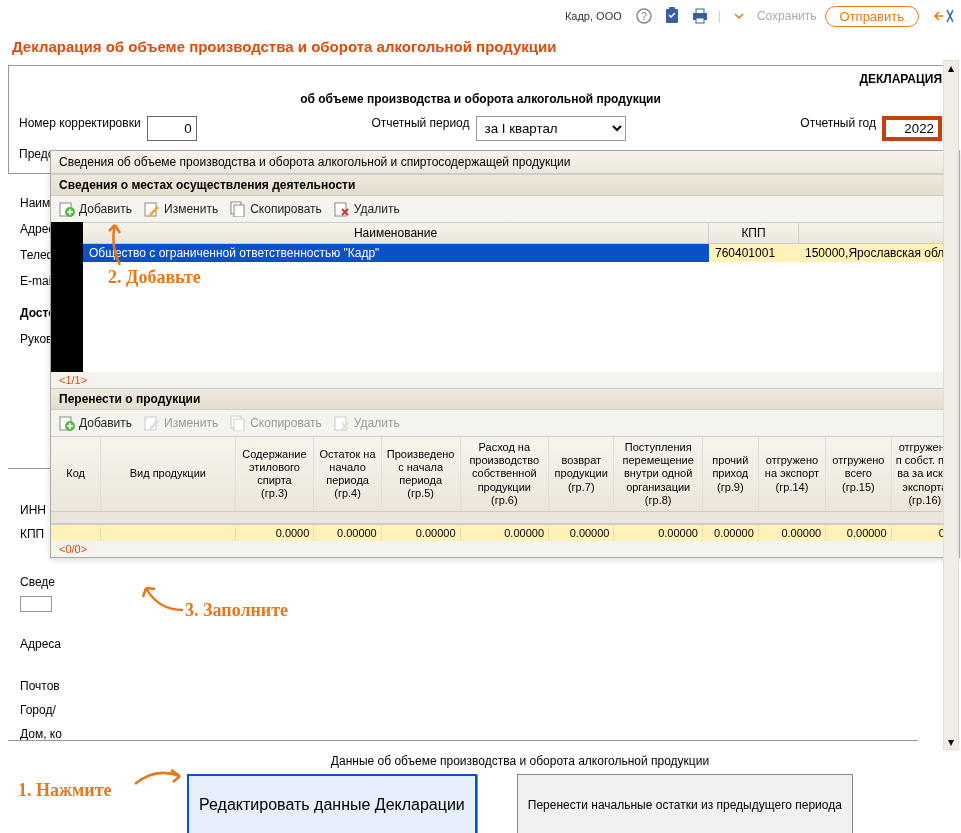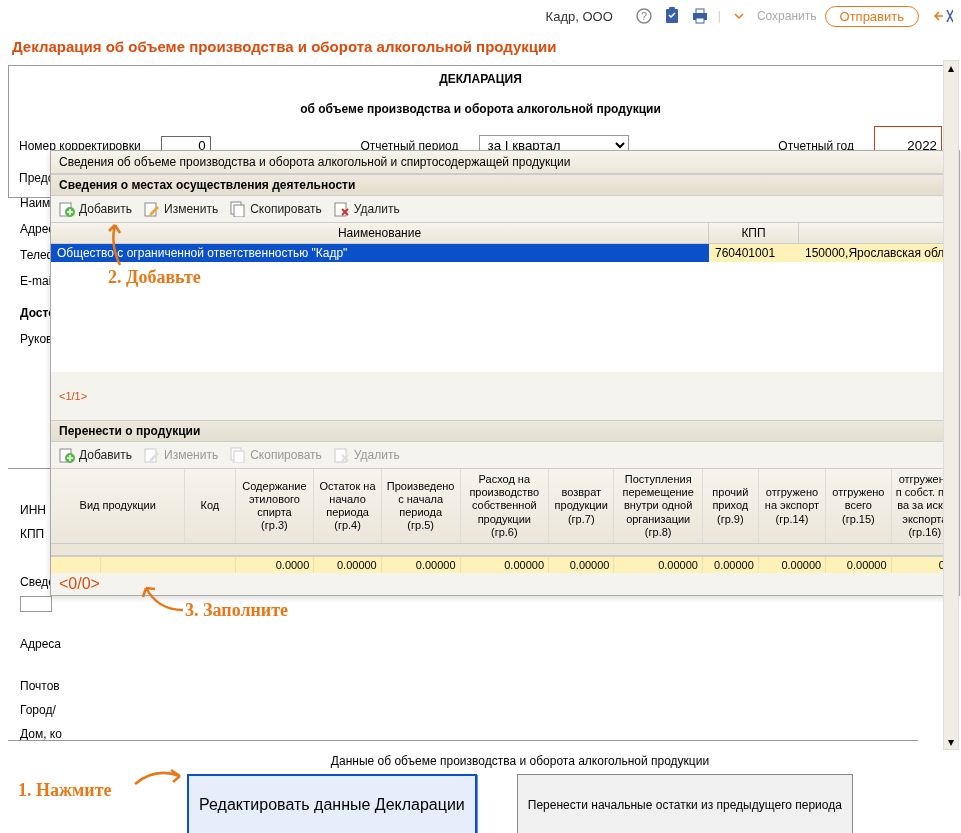--- a/index.html
+++ b/index.html
@@ -1,67 +1,67 @@
 <!DOCTYPE html>
 <html><head>
 <meta charset="utf-8">
 <style>
   * { box-sizing: border-box; margin: 0; padding: 0; }
   body { font-family: Arial, sans-serif; font-size: 12px; background: #fff; width: 961px; height: 833px; overflow: hidden; position: relative; }
   
   .topbar { display: flex; align-items: center; justify-content: flex-end; padding: 4px 8px; gap: 8px; height: 32px; }
-  .topbar .company { font-size: 13px; color: #333; margin-right: 13px; }
+  .topbar .company { font-size: 11px; color: #333; margin-right: 4px; }
   .topbar .icon { width: 20px; height: 20px; display: inline-flex; align-items: center; justify-content: center; cursor: pointer; }
   .topbar .sep { color: #ccc; }
   .topbar .save { color: #aaa; cursor: default; }
   .topbar .send-btn { border: 1px solid #e87817; border-radius: 12px; padding: 2px 14px; color: #e87817; background: #fff; cursor: pointer; font-size: 13px; }
   .topbar .close { margin-left: 6px; }
   
   .doc-title { color: #d94e0f; font-size: 15px; font-weight: bold; padding: 6px 12px; }
   
   .form-area { border: 1px solid #999; margin: 4px 8px; padding: 6px 10px; font-size: 12px; position: relative; }
-  .form-area .decl-head { text-align: center; font-weight: bold; margin-bottom: 16px; }
+  .form-area .decl-head { text-align: right; font-weight: bold; margin-bottom: 6px; }
   .form-area .decl-sub { text-align: center; font-weight: bold; margin-bottom: 10px; }
-  .form-row { display: flex; align-items: center; margin-bottom: 6px; gap: 20px; }
+  .form-row { display: flex; margin-bottom: 6px; gap: 6px; }
   .form-row label { white-space: nowrap; }
   .form-row .num-input { border: 1px solid #666; width: 50px; text-align: right; padding: 1px 4px; background: #fff; }
   .form-row .period-select { border: 1px solid #999; padding: 1px 4px; width: 150px; background: #fff; }
-  .form-row .year-input { border: 1px solid #c2410c; width: 68px; text-align: right; padding: 11px 4px; background: #fff; }
+  .form-row .year-input { border: 4px solid #c2410c; width: 60px; text-align: right; padding: 1px 4px; background: #fff; }
   .spacer { flex: 1; }
   
   
   .dialog { position: absolute; left: 50px; top: 150px; width: 910px; background: #f5f3ee; border: 1px solid #aaa; box-shadow: 0 2px 6px rgba(0,0,0,0.15); }
   .dialog-title { background: linear-gradient(#f7f4ed,#ece7db); padding: 4px 8px; font-size: 12px; border-bottom: 1px solid #ccc; }
   .section-title { background: linear-gradient(#eee9dd,#e3ddcd); padding: 3px 8px; font-weight: bold; font-size: 12px; border-top: 1px solid #ccc; border-bottom: 1px solid #ccc; }
   .toolbar { display: flex; gap: 12px; padding: 5px 8px; background: #f5f3ee; }
   .tool-btn { display: inline-flex; align-items: center; gap: 4px; cursor: pointer; font-size: 12px; color: #222; }
   .tool-btn.disabled { color: #999; cursor: default; }
   .tool-icon { width: 16px; height: 16px; display: inline-flex; align-items: center; justify-content: center; }
   
-  .grid1 { background: #000000; }
+  .grid1 { background: #000000; padding-left: 32px; }
   .grid1-head { display: flex; background: linear-gradient(#f7f4ed,#ebe6d9); border-top: 1px solid #ccc; border-bottom: 1px solid #ccc; }
   .grid1-head .col { padding: 3px 6px; text-align: center; font-size: 12px; }
   .col-name { flex: 1; border-right: 1px solid #ccc; }
   .col-kpp { width: 90px; border-right: 1px solid #ccc; }
   .col-addr { width: 160px; }
   .grid1-row { display: flex; background: #0a50c8; color: #fff; }
   .grid1-row .cell { padding: 2px 6px; font-size: 12px; white-space: nowrap; overflow: hidden; }
   .cell-name { flex: 1; }
   .cell-kpp { width: 90px; background: #fff2b8; color: #000; }
   .cell-addr { width: 160px; background: #fff2b8; color: #000; }
   .grid1-body { background: #fff; height: 110px; }
-  .pager { padding: 18px 8px; color: #d94e0f; font-size: 11px; background: #f5f3ee; }
+  .pager { padding: 2px 8px; color: #d94e0f; font-size: 11px; background: #f5f3ee; }
   
   .grid2-head { display: flex; background: linear-gradient(#f7f4ed,#ebe6d9); border-top: 1px solid #ccc; border-bottom: 1px solid #ccc; font-size: 11px; }
   .grid2-head .hcol { padding: 4px 4px; text-align: center; border-right: 1px solid #ddd; display: flex; flex-direction: column; justify-content: center; line-height: 1.2; }
   .grid2-body { background: #fff; height: 130px; display: flex; align-items: center; justify-content: center; color: #777; font-size: 16px; border-bottom: 1px solid #ccc; }
   .grid2-body-top { height: 12px; background: #eae6d9; border-bottom: 1px solid #ccc; }
   .grid2-sum { display: flex; background: #fff2b8; font-size: 11px; border-top: 1px solid #ccc; }
   .grid2-sum .scell { padding: 2px 4px; text-align: right; border-right: 1px solid #e8e0b8; }
-  .pager2 { padding: 2px 8px; color: #d94e0f; font-size: 16px; background: #f5f3ee; }
+  .pager2 { padding: 2px 8px; color: #d94e0f; font-size: 11px; background: #f5f3ee; }
   
   .bottom-area { position: absolute; left: 180px; top: 754px; width: 680px; }
   .bottom-title { text-align: center; font-size: 12px; margin-bottom: 6px; }
   .bottom-btns { display: flex; gap: 40px; justify-content: center; }
   .edit-btn { border: 2px solid #0a50c8; background: #e6eefc; padding: 20px 10px; font-size: 16px; cursor: pointer; box-shadow: 1px 1px 0 #6b8fd6; text-align: right; }
   .xfer-btn, .import-btn { border: 1px solid #888; background: #f0f0f0; padding: 4px 10px; font-size: 12px; cursor: pointer; }
   .import-row { text-align: center; margin-top: 8px; }
   
   
   .anno { position: absolute; color: #e87817; font-family: 'Segoe Script','Comic Sans MS',cursive; font-size: 18px; font-weight: bold; pointer-events: none; }
@@ -243,22 +243,22 @@
         <span class="tool-icon">
           <svg width="16" height="16">
             <rect x="1" y="2" width="11" height="13" fill="#fff" stroke="#ccc"></rect>
             <path d="M8 8l6 6M14 8l-6 6" stroke="#ddd" stroke-width="2"></path>
           </svg>
         </span>
         <span>Удалить</span>
       </span>
   </div>
   <div class="grid2-head" id="g2head">
+      <div class="hcol" style="width: 52px;">Код</div>
       <div class="hcol" style="width: 140px;">Вид продукции</div>
-      <div class="hcol" style="width: 52px;">Код</div>
       <div class="hcol" style="width: 82px;">Содержание этилового спирта <br>(гр.3)</div>
       <div class="hcol" style="width: 70px;">Остаток на начало периода <br>(гр.4)</div>
       <div class="hcol" style="width: 82px;">Произведено с начала периода <br>(гр.5)</div>
       <div class="hcol" style="width: 92px;">Расход на производство собственной продукции <br>(гр.6)</div>
       <div class="hcol" style="width: 68px;">возврат продукции <br>(гр.7)</div>
       <div class="hcol" style="width: 92px;">Поступления перемещение внутри одной организации <br>(гр.8)</div>
       <div class="hcol" style="width: 58px;">прочий приход <br>(гр.9)</div>
       <div class="hcol" style="width: 70px;">отгружено на экспорт <br>(гр.14)</div>
       <div class="hcol" style="width: 68px;">отгружено всего <br>(гр.15)</div>
       <div class="hcol" style="width: 70px;">отгружено п собст. пр-ва за искл. экспорта <br>(гр.16)</div>

